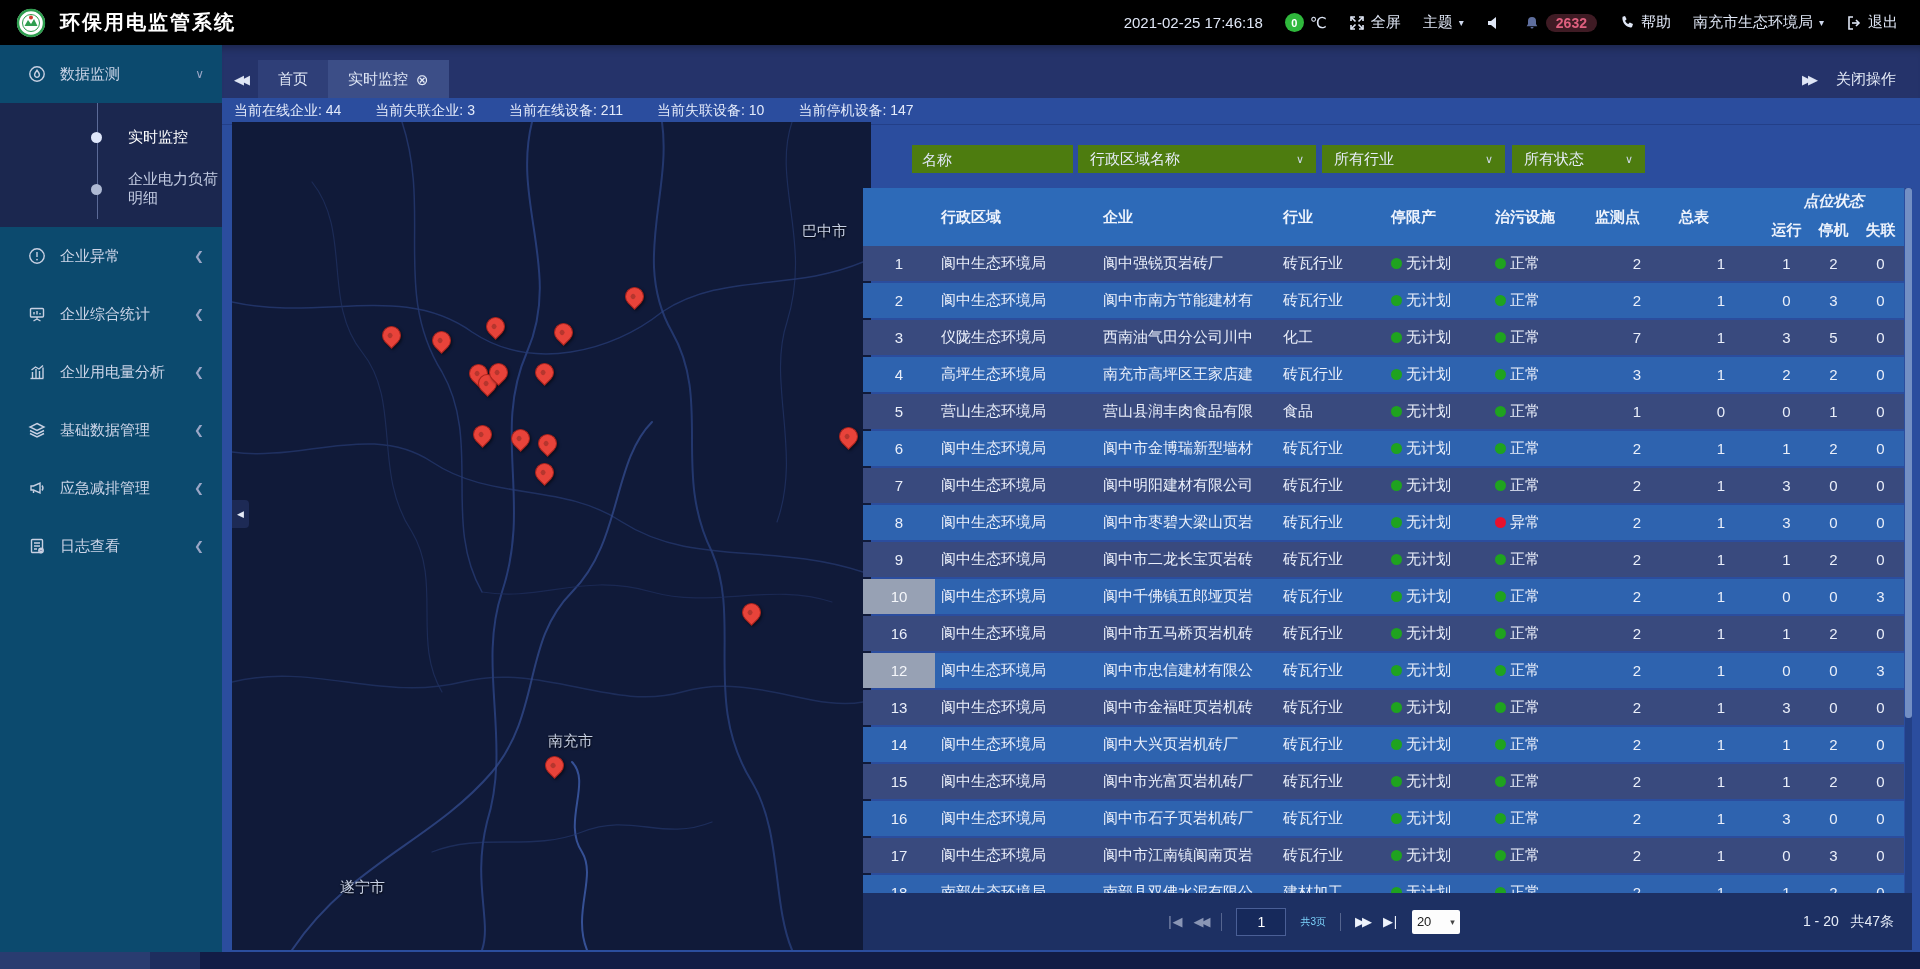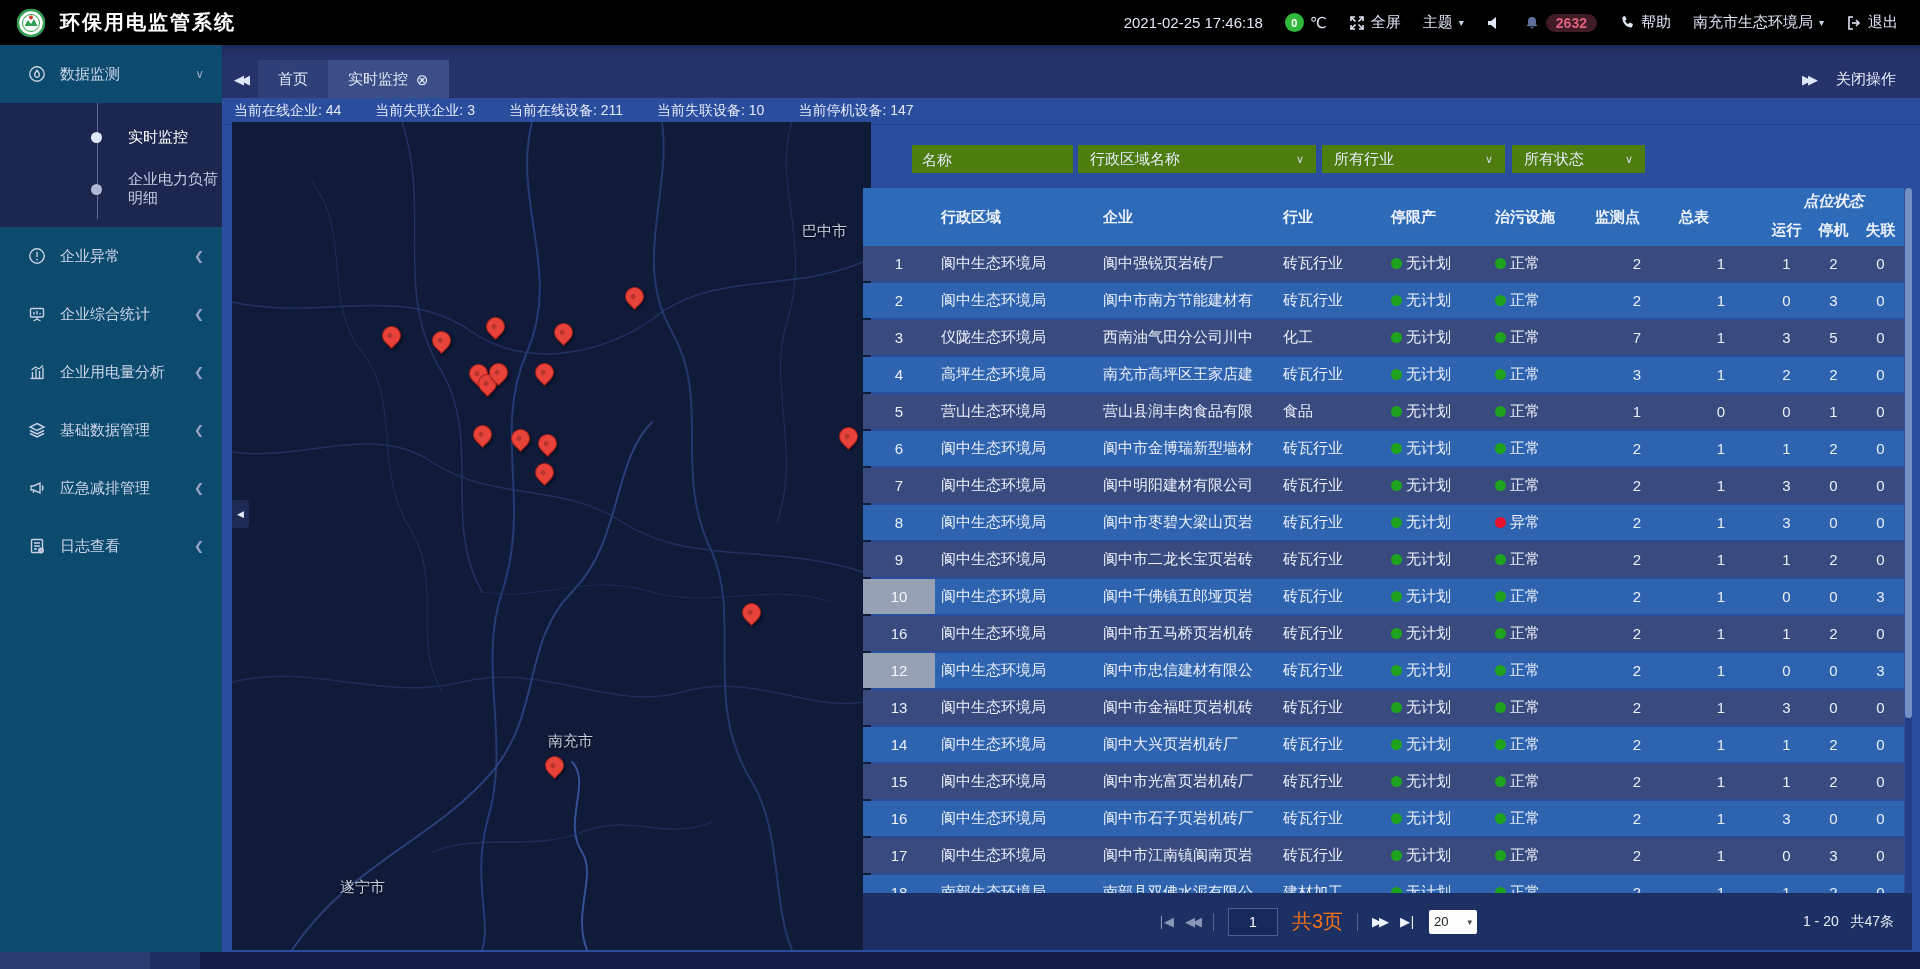--- a/index.html
+++ b/index.html
@@ -96,21 +96,21 @@
   #vscroll .thumb{position:absolute;left:0;top:0;width:7px;height:530px;background:#8fa9d8;opacity:.75;border-radius:3px;}
   
   #pager{position:absolute;left:0;top:795px;width:1049px;height:57px;background:#1d3063;display:flex;align-items:center;}
   #pager .pgcenter{display:flex;align-items:center;gap:14px;margin:0 auto;padding-left:130px;}
   .pgbtn{font-size:13px;letter-spacing:-3px;cursor:pointer;}
   .pgbtn.disabled{color:#8a96b5;}
   .pgbtn.enabled{color:#eef3fc;}
   .pgsep{width:1px;height:18px;background:#55658f;}
   #page-input{width:44px;height:24px;background:#16295b;border:1px solid #4a5f96;color:#fff;text-align:center;
        font-size:14px;outline:none;font-family:inherit;}
-  .pglabel{font-size:20px;color:#f97316;}
+  .pglabel{font-size:10px;color:#7dd3fc;}
   #size-select{width:48px;height:24px;background:#fdfdfd;color:#222;font-size:13px;border-radius:2px;
        display:flex;align-items:center;justify-content:space-between;padding:0 5px;box-sizing:border-box;cursor:pointer;}
   #size-select .caret{color:#444;font-size:9px;}
   #pager .pgright{margin-left:auto;margin-right:18px;font-size:14px;color:#e6ecf8;white-space:nowrap;}
   
   .wm{position:absolute;left:0;bottom:0;pointer-events:none;}
   #wm1{width:200px;height:300px;background:rgba(96,140,230,.16);
     clip-path:polygon(0 100%,0 55%,6% 55%,6% 38%,13% 38%,13% 60%,19% 60%,19% 22%,27% 22%,27% 52%,34% 52%,34% 42%,41% 42%,41% 68%,49% 68%,49% 33%,57% 33%,57% 58%,65% 58%,65% 48%,73% 48%,73% 74%,81% 74%,81% 54%,91% 54%,91% 80%,100% 80%,100% 100%);}
   #wm2{width:150px;height:200px;background:rgba(120,165,245,.12);
     clip-path:polygon(0 100%,0 60%,10% 60%,10% 30%,22% 30%,22% 55%,36% 55%,36% 15%,50% 15%,50% 50%,64% 50%,64% 38%,78% 38%,78% 65%,100% 65%,100% 100%);}

